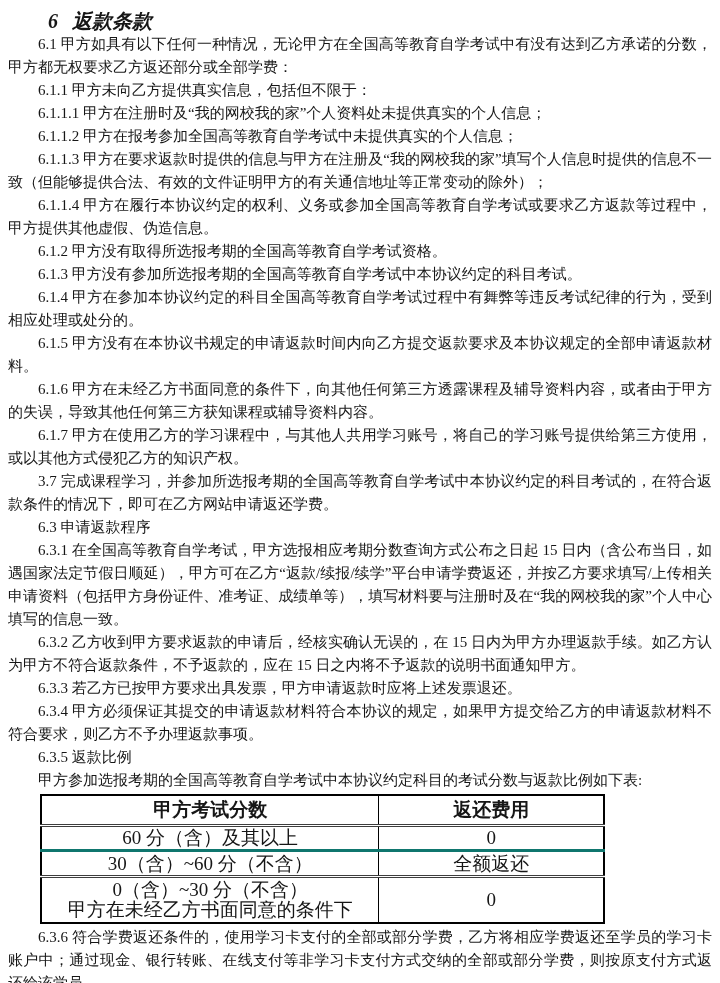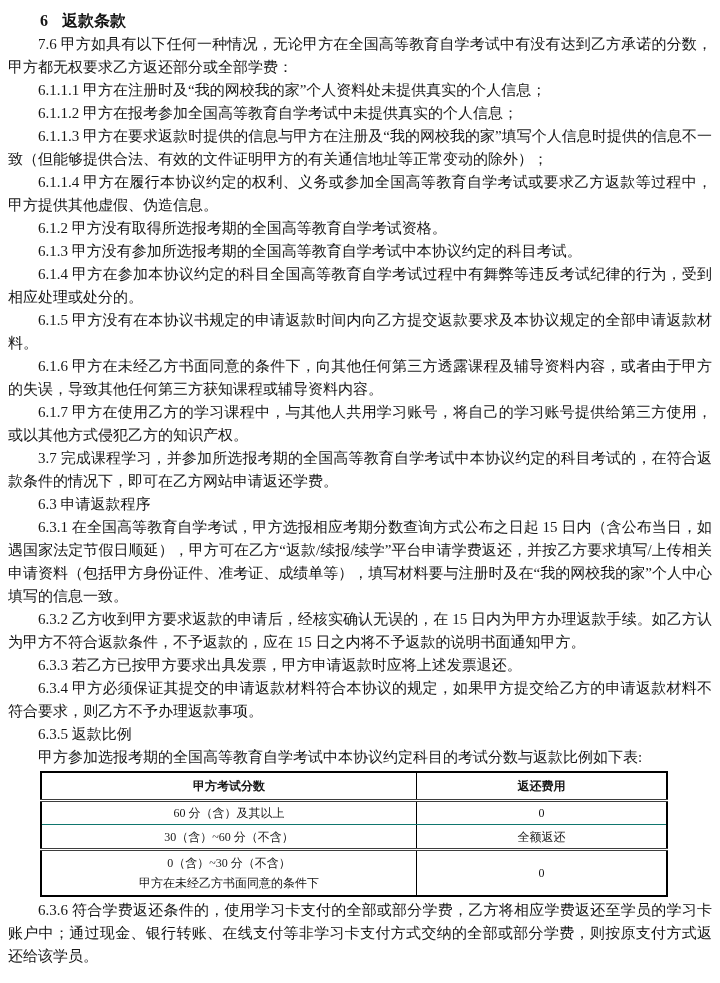--- a/index.html
+++ b/index.html
@@ -13,80 +13,82 @@
   .doc {
     box-sizing: border-box;
     width: 720px;
     height: 983px;
     padding: 9px 8px 0 8px;
     font-family: "Liberation Serif", "DejaVu Serif", serif;
     color: #161616;
     background: #ffffff;
   }
   .heading {
-    font-size: 16px;
+    font-size: 20px;
     font-weight: bold;
     line-height: 24px;
     text-indent: 2em;
     margin: 0;
+    font-style: italic;
   }
   .heading .num { margin-right: 14px; }
   .clauses p {
     margin: 0;
     font-size: 15px;
     line-height: 23px;
     text-indent: 2em;
     text-align: justify;
   }
   table.refund-table {
     border-collapse: collapse;
     margin: 2px 0 2px 32px;
-    width: 628px;
+    width: 565px;
     table-layout: fixed;
-    font-size: 12px;
+    font-size: 19px;
     color: #161616;
   }
   table.refund-table th,
   table.refund-table td {
     border: 1px solid #000000;
     text-align: center;
     vertical-align: middle;
     padding: 1px 4px;
   }
   table.refund-table col.c1 { width: 60%; }
   table.refund-table col.c2 { width: 40%; }
   table.refund-table { border: 2px solid #000000; }
   table.refund-table thead th {
     font-weight: bold;
     height: 24px;
     border-bottom: 3px double #3d3d3d;
   }
   table.refund-table tr.row-0 td {
     height: 20px;
-    border-bottom: 1px solid #0f766e;
+    border-bottom: 3px solid #0f766e;
   }
   table.refund-table tr.row-1 td {
     height: 21px;
     border-bottom: 3px double #3d3d3d;
     margin-left: 30px;
   }
   table.refund-table tr.row-2 td { height: 42px; }
   .cell-line { line-height: 20px; }
 </style>
 </head>
 <body>
 
 <div class="doc">
 
   <div class="heading">
     <span class="num">6</span><span class="title">返款条款</span>
   </div>
 
   <div class="clauses" id="clauses-before">
-      <p>7.6 甲方如具有以下任何一种情况，无论甲方在全国高等教育自学考试中有没有达到乙方承诺的分数，甲方都无权要求乙方返还部分或全部学费：</p>
+      <p>6.1 甲方如具有以下任何一种情况，无论甲方在全国高等教育自学考试中有没有达到乙方承诺的分数，甲方都无权要求乙方返还部分或全部学费：</p>
+      <p>6.1.1 甲方未向乙方提供真实信息，包括但不限于：</p>
       <p>6.1.1.1 甲方在注册时及“我的网校我的家”个人资料处未提供真实的个人信息；</p>
       <p>6.1.1.2 甲方在报考参加全国高等教育自学考试中未提供真实的个人信息；</p>
       <p>6.1.1.3 甲方在要求返款时提供的信息与甲方在注册及“我的网校我的家”填写个人信息时提供的信息不一致（但能够提供合法、有效的文件证明甲方的有关通信地址等正常变动的除外）；</p>
       <p>6.1.1.4 甲方在履行本协议约定的权利、义务或参加全国高等教育自学考试或要求乙方返款等过程中，甲方提供其他虚假、伪造信息。</p>
       <p>6.1.2 甲方没有取得所选报考期的全国高等教育自学考试资格。</p>
       <p>6.1.3 甲方没有参加所选报考期的全国高等教育自学考试中本协议约定的科目考试。</p>
       <p>6.1.4 甲方在参加本协议约定的科目全国高等教育自学考试过程中有舞弊等违反考试纪律的行为，受到相应处理或处分的。</p>
       <p>6.1.5 甲方没有在本协议书规定的申请返款时间内向乙方提交返款要求及本协议规定的全部申请返款材料。</p>
       <p>6.1.6 甲方在未经乙方书面同意的条件下，向其他任何第三方透露课程及辅导资料内容，或者由于甲方的失误，导致其他任何第三方获知课程或辅导资料内容。</p>
       <p>6.1.7 甲方在使用乙方的学习课程中，与其他人共用学习账号，将自己的学习账号提供给第三方使用，或以其他方式侵犯乙方的知识产权。</p>

